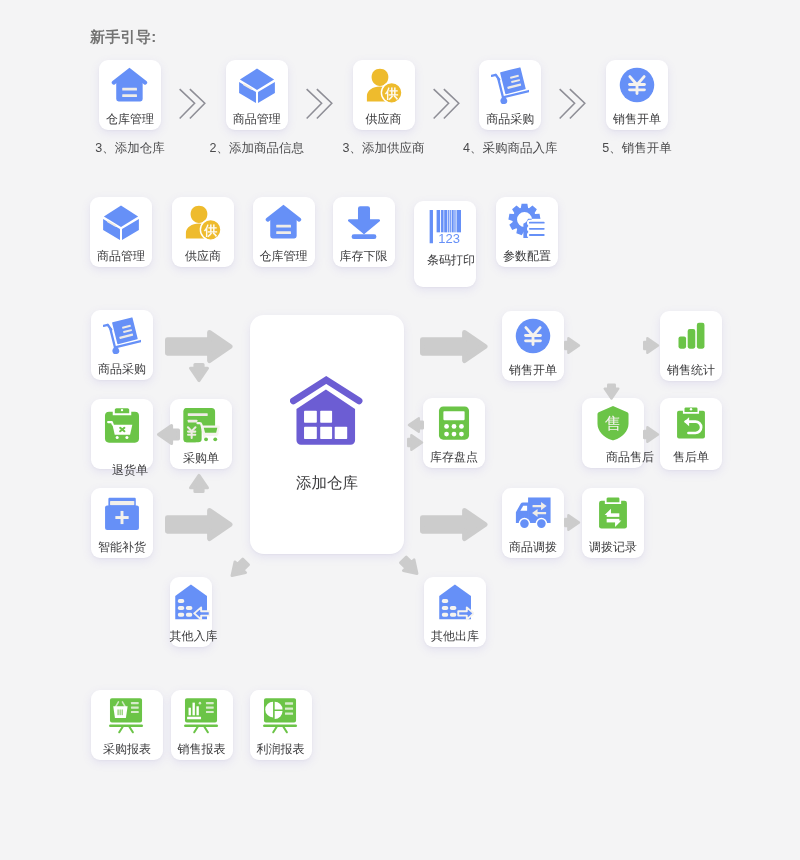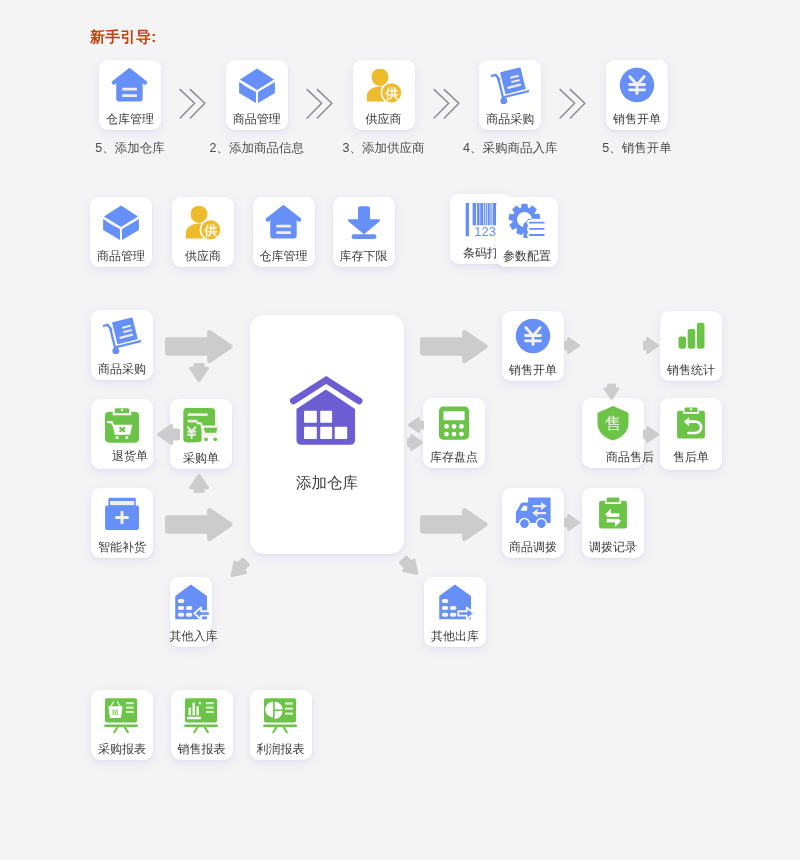--- a/index.html
+++ b/index.html
@@ -14,21 +14,21 @@
   html, body {
     margin: 0; padding: 0;
     width: 800px; height: 860px;
     background: #f4f4f5;
     font-family: "Liberation Sans", sans-serif;
   }
   #root { position: relative; width: 800px; height: 860px; overflow: hidden; background:#f4f4f5;}
 
   .guide-title {
     position: absolute; left: 90px; top: 28px;
-    font-size: 15px; font-weight: 700; color: #c2410c;
+    font-size: 15px; font-weight: 700; color: #737373;
     letter-spacing:.3px;
   }
 
   .tile {
     position: absolute;
     background: #fff;
     border-radius: 9px;
     box-shadow: 0 3px 10px rgba(120,112,220,.13), 0 1px 2px rgba(0,0,0,.035);
   }
   .tile > .ico { position:absolute; left:0; right:0; display:flex; align-items:center; justify-content:center; }
@@ -56,21 +56,21 @@
 <path d="M6.6 18.3 23.3 5.2 40 18.3v23.4a3 3 0 0 1-3 3H9.6a3 3 0 0 1-3-3Z"></path>
 </g>
 <g fill="#efece7">
             <rect x="14.2" y="27.6" width="18.6" height="3.5" rx="0.5"></rect>
             <rect x="14.2" y="35.8" width="18.6" height="3.5" rx="0.5"></rect>
           </g>
         </svg>
       </div>
       <div class="lbl" style="top: 53px;">仓库管理</div>
     </div>
-    <div class="step-caption" style="left: 55px; top: 140px; width: 150px;">5、添加仓库</div>
+    <div class="step-caption" style="left: 55px; top: 140px; width: 150px;">3、添加仓库</div>
     <div class="chev" style="left: 179px; top: 88px;"><svg width="30" height="32" viewBox="0 0 30 32">
         <g fill="none" stroke="var(--chev)" stroke-width="1.55" stroke-linecap="square">
     <path d="M1.2 1.6 15.6 15.3 1.2 29.9"></path>
           <path d="M11.4 1.6 25.8 15.3 11.4 29.9"></path>
         </g>
       </svg></div>
     <div class="tile" style="left: 225.8px; top: 60px; width: 62px; height: 70px;">
       <div class="ico" style="top: 6px; height: 38px;">
         <svg width="38" height="38" viewBox="0 0 48 48">
           <g fill="var(--blue)">
@@ -197,21 +197,21 @@
       <div class="ico" style="top: 6px; height: 38px;">
         <svg width="38" height="38" viewBox="0 0 48 48">
           <g fill="var(--blue)">
 <path d="M19.2 4.2h9.6a2.8 2.8 0 0 1 2.8 2.8v13.4h11.1a1.6 1.6 0 0 1 1.18 2.68L25.2 38.4a1.6 1.6 0 0 1-2.4 0L4.12 23.08A1.6 1.6 0 0 1 5.3 20.4h11.1V7a2.8 2.8 0 0 1 2.8-2.8Z"></path>
 <rect x="8.3" y="39.6" width="31.4" height="5.8" rx="2.9"></rect>
 </g>
         </svg>
       </div>
       <div class="lbl" style="top: 53px;">库存下限</div>
     </div>
-    <div class="tile" style="left: 414px; top: 194px; width: 62px; height: 70px; margin-left: 36px;">
+    <div class="tile" style="left: 414px; top: 201px; width: 62px; height: 86px;">
       <div class="ico" style="top: 6px; height: 38px;">
         <svg width="38" height="38" viewBox="0 0 48 48">
           <g fill="var(--blue)">
 <rect x="4.6" y="3.8" width="4.2" height="42"></rect>
 <rect x="13.4" y="3.8" width="4.4" height="28.2"></rect>
 <rect x="19.0" y="3.8" width="3.2" height="28.2"></rect>
 <rect x="23.0" y="3.8" width="3.8" height="28.2"></rect>
 <rect x="27.6" y="3.8" width="1.3" height="28.2"></rect>
 <rect x="29.8" y="3.8" width="1.6" height="28.2"></rect>
 <rect x="32.4" y="3.8" width="2.6" height="28.2"></rect>
@@ -283,21 +283,21 @@
 <g fill="#fff">
             <circle cx="17.9" cy="41.0" r="1.9"></circle>
             <circle cx="30.2" cy="41.0" r="1.9"></circle>
           </g>
 <g stroke="var(--green)" stroke-width="2.6" stroke-linecap="round">
             <path d="M21.7 28.8 27.0 33.2"></path>
             <path d="M27.0 28.8 21.7 33.2"></path>
           </g>
 </svg>
       </div>
-      <div class="lbl" style="top: 51px; padding-left: 16px;">退货单</div>
+      <div class="lbl" style="top: 65px; padding-left: 16px;">退货单</div>
     </div>
     <div class="tile" style="left: 170px; top: 399px; width: 62px; height: 70px;">
       <div class="ico" style="top: 6px; height: 38px;">
         <svg width="38" height="38" viewBox="0 0 48 48">
 <path fill="var(--green)" d="M2.0 8.4a4.6 4.6 0 0 1 4.6-4.6h30.6a4.6 4.6 0 0 1 4.6 4.6v17.8a4.6 4.6 0 0 1-4.6 4.6H20.4V43.2a3.8 3.8 0 0 1-3.8 3.8H5.8A3.8 3.8 0 0 1 2 43.2Z"></path>
 <rect x="2.0" y="3.8" width="22.8" height="43.2" rx="4.2" fill="var(--green)"></rect>
 <g fill="#eeebe4">
             <rect x="7.3" y="10.4" width="25.2" height="3.5" rx="0.6"></rect>
             <rect x="7.3" y="18.6" width="12.0" height="3.5" rx="0.6"></rect>
           </g>
@@ -474,21 +474,21 @@
 <rect x="9.1" y="22.6" width="8.3" height="7.8" rx=".5"></rect>
 <rect x="19.6" y="22.6" width="7.7" height="7.8" rx=".5"></rect>
 <rect x="9.1" y="32.9" width="8.3" height="8.0" rx=".5"></rect>
 <rect x="19.6" y="32.9" width="7.7" height="8.0" rx=".5"></rect>
 <rect x="29.0" y="32.9" width="8.1" height="8.0" rx=".5"></rect>
 </g>
         </svg>
       </div>
       <div class="lbl" style="top: 160px; font-size: 15.5px;">添加仓库</div>
     </div>
-    <div class="tile" style="left: 91px; top: 690px; width: 62px; height: 70px;">
+    <div class="tile" style="left: 91px; top: 690px; width: 72px; height: 70px;">
       <div class="ico" style="top: 6px; height: 38px;">
         <svg width="38" height="38" viewBox="0 0 48 48">
 <rect x="2.5" y="2.8" width="40.5" height="30.7" rx="2.4" fill="var(--green)"></rect>
 <g stroke="#cfe9c2" stroke-width="2.0" fill="none" stroke-linecap="round">
             <path d="M9.9 13.0 13.2 7.4"></path>
             <path d="M21.5 13.0 18.2 7.4"></path>
           </g>
 <path d="M6.6 13.1h18.2l-2.2 14.6H8.8Z" fill="#fff"></path>
 <g fill="#86cd65">
             <rect x="12.0" y="17.0" width="1.5" height="7.2"></rect>

